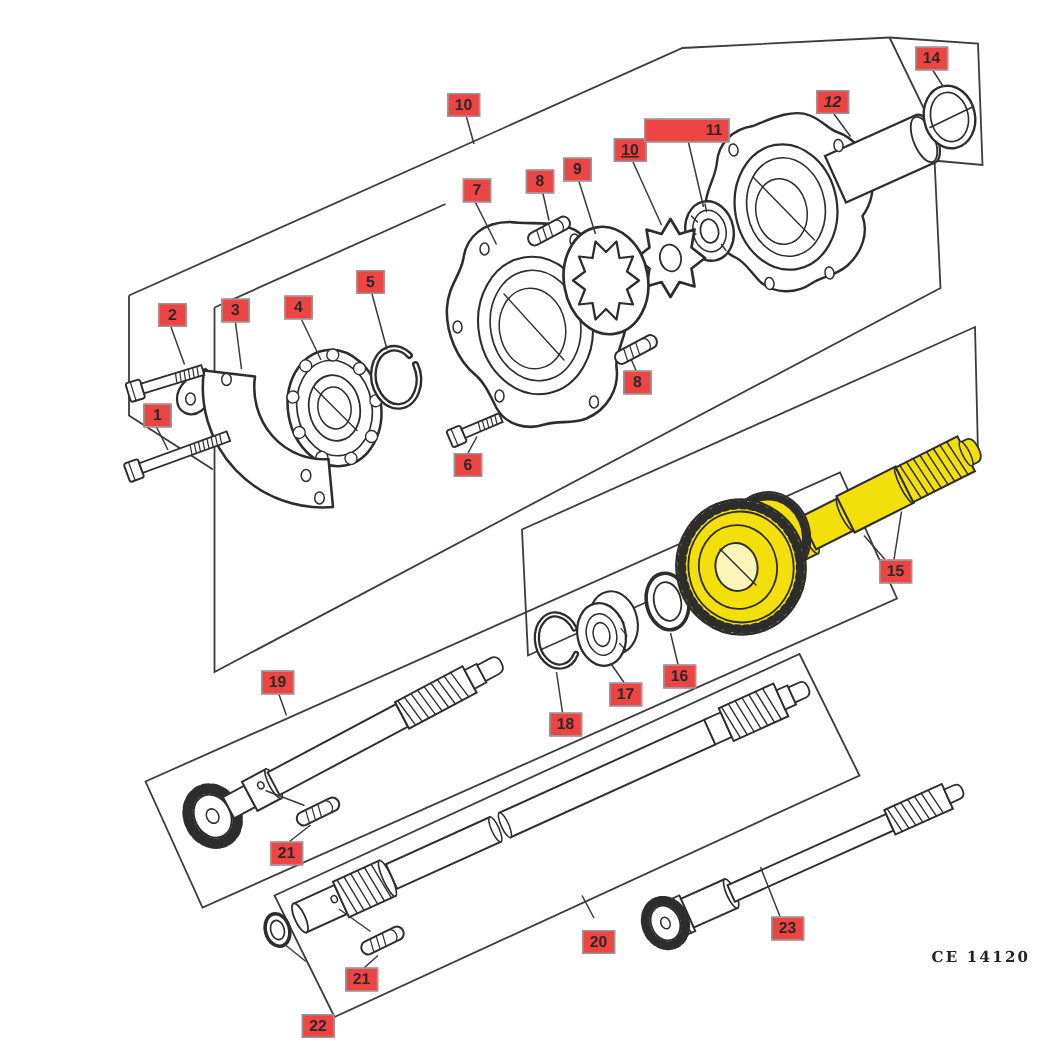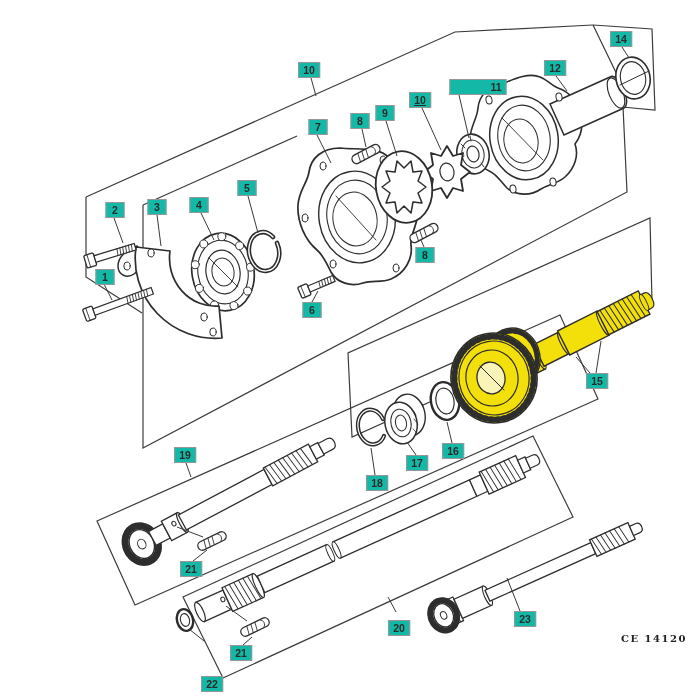--- a/index.html
+++ b/index.html
@@ -2,21 +2,21 @@
 <html><head>
 <meta charset="utf-8">
 <style>
   html,body{margin:0;padding:0;background:#ffffff;}
   #stage{position:relative;width:700px;height:700px;background:#ffffff;overflow:hidden;
          font-family:"Liberation Sans",sans-serif;}
   #stage svg{position:absolute;left:0;top:0;}
   .callout{
     position:absolute;
     transform:translateX(-50%);
-    background:#14b8a6;
+    background:#ef4444;
     border:1px solid #979797;
     color:#2a2a2a;
     font:bold 10.5px/14px "Liberation Sans",sans-serif;
     padding:0 4px;
     min-width:9px;
     height:14px;
     text-align:center;
     box-sizing:content-box;
   }
   .code{
@@ -376,22 +376,22 @@
 <div class="callout" style="left:115px;top:202px;">2</div>
 <div class="callout" style="left:157px;top:199px;">3</div>
 <div class="callout" style="left:199px;top:197px;">4</div>
 <div class="callout" style="left:247px;top:180px;">5</div>
 <div class="callout" style="left:312px;top:302px;">6</div>
 <div class="callout" style="left:318px;top:119px;">7</div>
 <div class="callout" style="left:360px;top:113px;">8</div>
 <div class="callout" style="left:425px;top:247px;">8</div>
 <div class="callout" style="left:385px;top:105px;">9</div>
 <div class="callout" style="left:420px;top:92px;text-decoration:underline;">10</div>
-<div class="callout" style="left:478px;top:79px;padding-left:40px;">11</div>
-<div class="callout" style="left:555px;top:60px;">12</div>
+<div class="callout" style="left:458px;top:79px;padding-left:40px;">11</div>
+<div class="callout" style="left:555px;top:60px;font-style:italic;">12</div>
 <div class="callout" style="left:309px;top:62px;">10</div>
 <div class="callout" style="left:621px;top:31px;">14</div>
 <div class="callout" style="left:597px;top:373px;">15</div>
 <div class="callout" style="left:453px;top:443px;text-align:right;">16</div>
 <div class="callout" style="left:417px;top:455px;">17</div>
 <div class="callout" style="left:377px;top:475px;">18</div>
 <div class="callout" style="left:185px;top:447px;">19</div>
 <div class="callout" style="left:399px;top:592px;margin-top:28px;">20</div>
 <div class="callout" style="left:191px;top:561px;">21</div>
 <div class="callout" style="left:241px;top:645px;">21</div>

